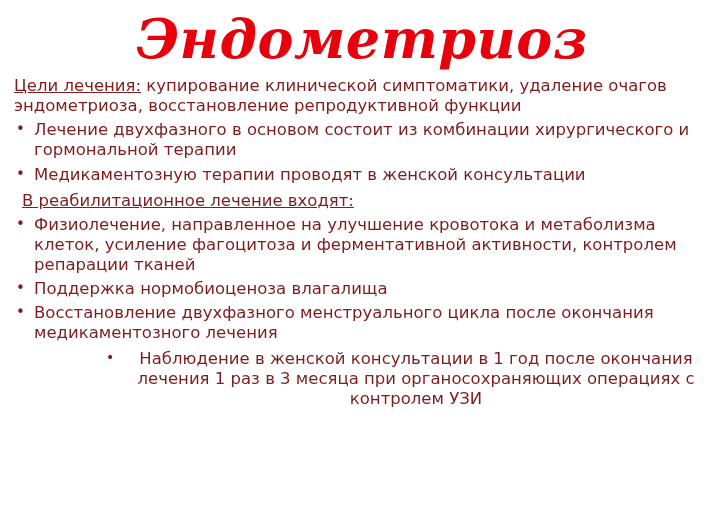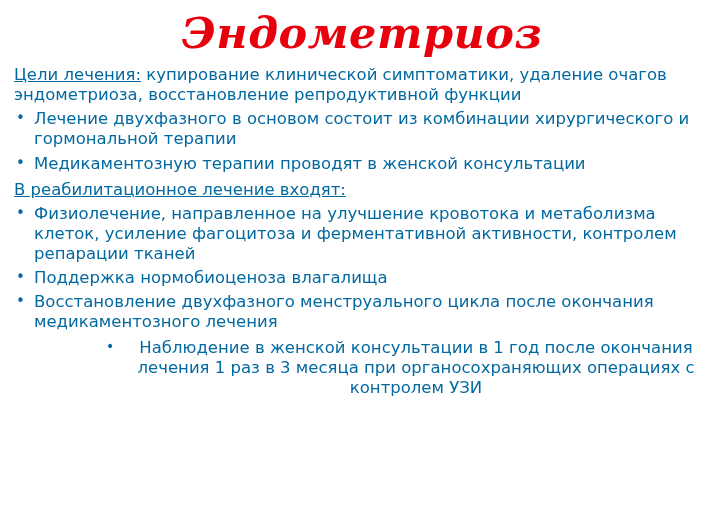--- a/index.html
+++ b/index.html
@@ -19,40 +19,40 @@
     height: 516px;
     background: #ffffff;
     box-sizing: border-box;
   }
   .title {
     text-align: center;
     color: #e8000d;
     font-family: "DejaVu Serif", serif;
     font-weight: bold;
     font-style: italic;
-    font-size: 43px;
+    font-size: 54px;
     line-height: 1.0;
     margin: 12px 0 10px 0;
     letter-spacing: 0.5px;
   }
   .body {
     padding: 0 14px 0 14px;
-    color: #0369a1;
+    color: #7f1d1d;
     font-size: 16.5px;
     line-height: 1.22;
   }
   .para {
     margin: 0 0 1px 0;
     padding: 0;
   }
   .lead-label {
     text-decoration: underline;
   }
   .heading-line {
-    margin: 6px 0 2px 0;
+    margin: 6px 0 2px 8px;
     text-decoration: underline;
   }
   .bullet-row {
     display: flex;
     align-items: flex-start;
     margin: 4px 0 0 0;
   }
   .bullet-mark {
     width: 18px;
     min-width: 18px;

